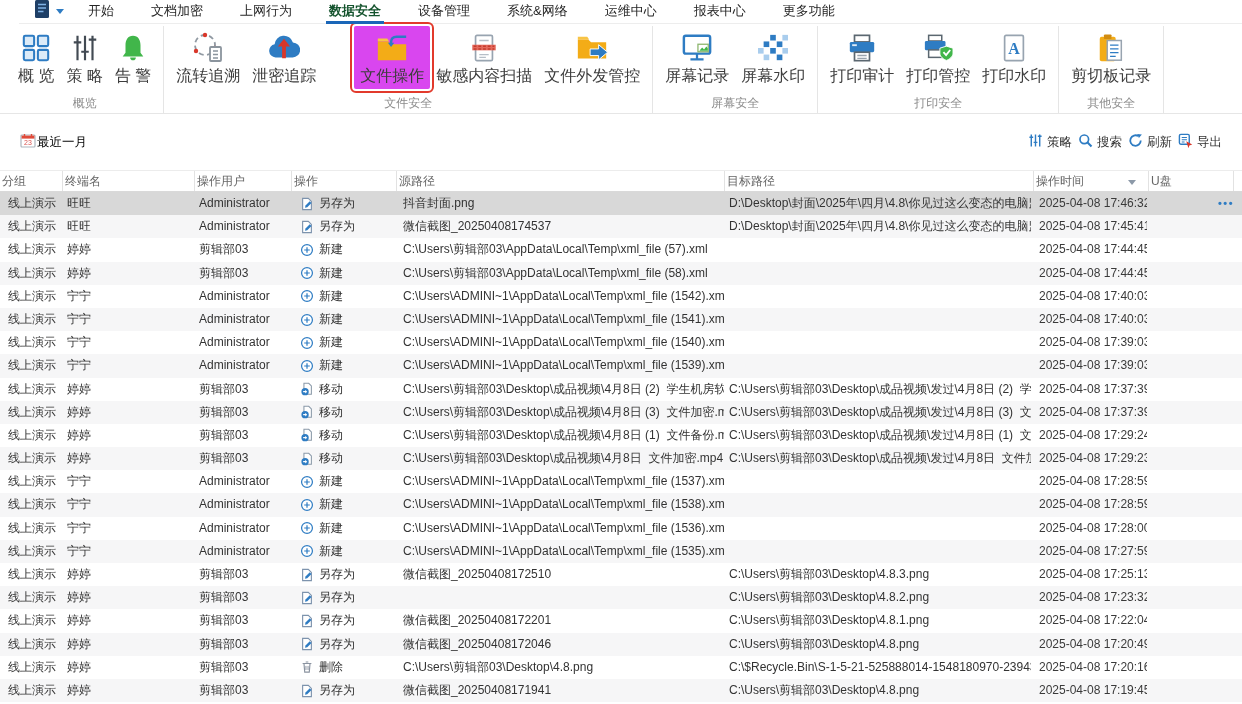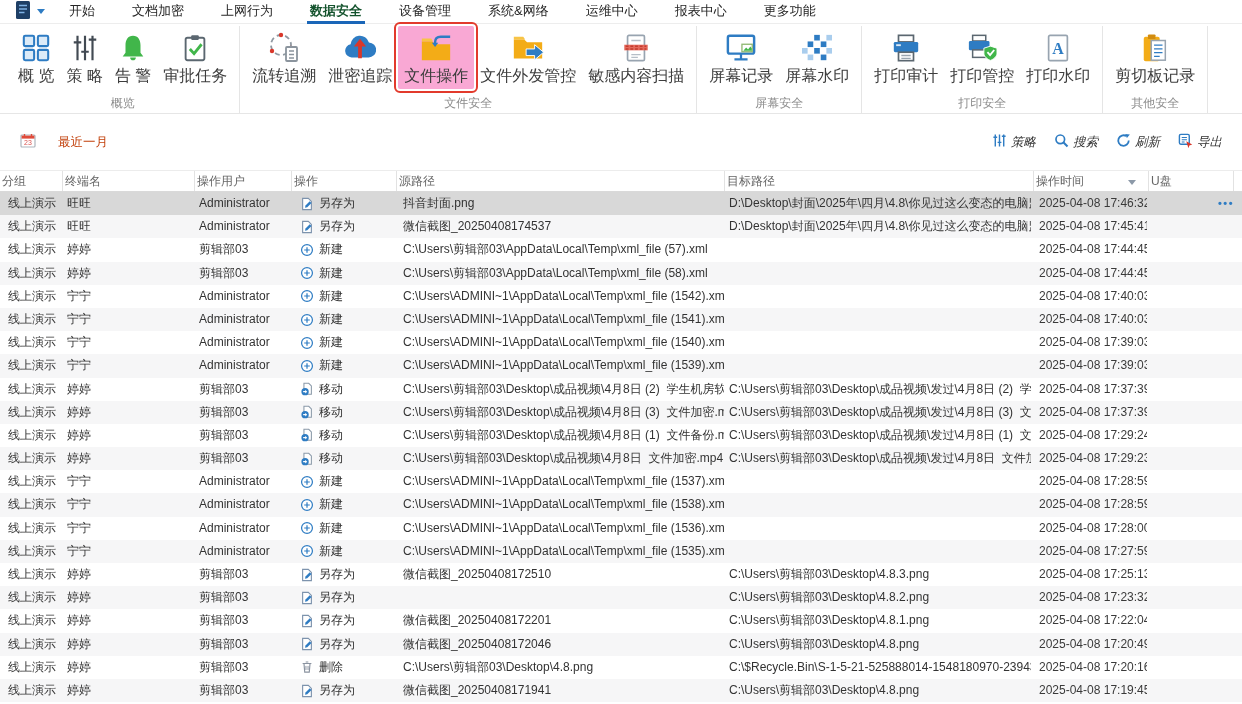--- a/index.html
+++ b/index.html
@@ -1,42 +1,42 @@
 <!DOCTYPE html>
 <html><head>
 <meta charset="utf-8">
 <style>
   * { box-sizing: border-box; margin: 0; padding: 0; }
   html,body { width:1242px; height:704px; overflow:hidden; background:#fff;
     font-family:"Liberation Sans","DejaVu Sans",sans-serif; }
 
   
-  .menubar { height:24px; display:flex; align-items:center; padding-left:16px;
-    border-bottom:1px solid #ededed; background:#fff; }
+  .menubar { height:24px; display:flex; align-items:flex-start; padding-left:16px;
+    border-bottom:1px solid #ededed; background:#fff;margin-left:19px; }
   .appbtn { display:flex; align-items:center; gap:3px; margin-right:24px; cursor:default; }
   .appbtn .caret { width:0; height:0; border-left:4px solid transparent; border-right:4px solid transparent; border-top:5px solid #2e7cc3; }
   .tab { margin-right:37px; font-size:13px; color:#262626; height:24px; line-height:22px; position:relative; white-space:nowrap; }
   .tab.active { font-weight:700; color:#14532d; }
   .tab.active::after { content:""; position:absolute; left:-3px; right:-3px; bottom:0; height:3px; background:#1a66b8; }
 
   
   .ribbon { height:90px; display:flex; align-items:stretch; padding:2px 0 0 6px; border-bottom:1px solid #e6e6e6; background:#fff; }
   .rgroup { display:flex; flex-direction:column; align-items:center; justify-content:space-between;
     padding:0 6px 3px; border-right:1px solid #e5e5e5; }
   .ritems { display:flex; align-items:flex-start; }
   .ritem { display:flex; flex-direction:column; align-items:center; padding:4px 6px 2px; border-radius:2px; }
-  .ritem.on { background:#f9a8d4; outline:2px solid #e23a2c; outline-offset:2px; }
+  .ritem.on { background:#d946ef; outline:2px solid #e23a2c; outline-offset:2px;margin-left:32px; }
   .ric { height:35px; display:flex; align-items:center; justify-content:center; }
   .rlabel { font-size:16px; color:#3d3d3d; white-space:nowrap; margin-top:1px; }
   .glabel { font-size:12px; color:#8b8b8b; line-height:14px; }
 
   
   .filterbar { height:56px; display:flex; align-items:center; justify-content:space-between; padding:0 20px; background:#fff; }
-  .datefilter { display:flex; align-items:center; gap:22px; font-size:12.5px; color:#c2410c; }
-  .tools { display:flex; align-items:center; gap:18px;font-style:italic; }
+  .datefilter { display:flex; align-items:center; gap:1px; font-size:12.5px; color:#000000; }
+  .tools { display:flex; align-items:center; gap:6px; }
   .tool { display:flex; align-items:center; gap:4px; font-size:12.5px; color:#333; cursor:default; }
 
   
   .thead { position:relative; height:22px; border-top:1px solid #ececec; border-bottom:1px solid #d9d9d9;
     color:#666; font-size:12px; background:#fff; }
   .th { position:absolute; top:0; height:100%; line-height:20px; padding-left:2px;
     border-right:1px solid #e2e2e2; white-space:nowrap; overflow:hidden; }
   .th0{left:0;width:63px} .th1{left:63px;width:132px} .th2{left:195px;width:97px}
   .th3{left:292px;width:105px} .th4{left:397px;width:328px} .th5{left:725px;width:309px}
   .th6{left:1034px;width:115px} .th7{left:1149px;width:85px}
@@ -108,30 +108,20 @@
       </div>
       <div class="ritem">
         <span class="ric">
             <svg width="30" height="30" viewBox="0 0 32 32">
               <path fill="#41b64a" d="M16 3c-5.5 0-8 4.5-8 10v8l-3 4h22l-3-4v-8c0-5.5-2.5-10-8-10z"></path>
               <path fill="#41b64a" d="M13 26a3 3 0 0 0 6 0z"></path>
             </svg>
           </span>
         <span class="rlabel">告 警</span>
       </div>
-      <div class="ritem">
-        <span class="ric">
-            <svg width="30" height="30" viewBox="0 0 32 32">
-              <rect x="6" y="5" width="20" height="24" rx="2" fill="#fff" stroke="#5b6770" stroke-width="2"></rect>
-              <rect x="12" y="2.5" width="8" height="5" rx="1" fill="#5b6770"></rect>
-              <path d="M10.5 17l4.5 5 8-10" fill="none" stroke="#41b64a" stroke-width="3"></path>
-            </svg>
-          </span>
-        <span class="rlabel">审批任务</span>
-      </div>
     </div>
     <div class="glabel">概览</div>
   </div>
 
   <div class="rgroup">
     <div class="ritems">
       <div class="ritem">
         <span class="ric">
             <svg width="32" height="32" viewBox="0 0 32 32">
               <circle cx="13" cy="13" r="10" fill="none" stroke="#9099a2" stroke-width="1.8" stroke-dasharray="5 3.5"></circle>
@@ -159,38 +149,38 @@
               <path fill="#f8c445" d="M3 6h10l2 3H3z"></path>
               <path fill="#f3ac17" d="M3 9h11l3 3h16v17H3z"></path>
               <path d="M33 4H23q-6 0-6 6v1" fill="none" stroke="#2e7cc3" stroke-width="2.6"></path>
               <polygon points="13.6,10.5 20.4,10.5 17,15" fill="#2e7cc3"></polygon>
             </svg>
           </span>
         <span class="rlabel">文件操作</span>
       </div>
       <div class="ritem">
         <span class="ric">
-            <svg width="34" height="32" viewBox="0 0 36 32">
-              <path fill="#f8c445" d="M3 4h10l2 3H3z"></path>
-              <path fill="#f3ac17" d="M3 7h11l3 3h16v17H3z"></path>
-              <path fill="#2e7cc3" d="M16 17h9v-4.5l9.5 8-9.5 8V24h-9z" stroke="#fff" stroke-width="1"></path>
-            </svg>
-          </span>
-        <span class="rlabel">文件外发管控</span>
-      </div>
-      <div class="ritem">
-        <span class="ric">
             <svg width="30" height="30" viewBox="0 0 32 32">
               <rect x="7" y="2.5" width="18" height="27" rx="1.5" fill="#fff" stroke="#98a4b0" stroke-width="1.8"></rect>
               <path d="M11 8h10M11 23h10M11 26h7" stroke="#b6bec7" stroke-width="1.4"></path>
               <rect x="3.5" y="12.5" width="25" height="6" fill="#e4695c"></rect>
               <path d="M5 14h22M5 17h22" stroke="#c43c2e" stroke-width="1.6" stroke-dasharray="3 2"></path>
             </svg>
           </span>
         <span class="rlabel">敏感内容扫描</span>
+      </div>
+      <div class="ritem">
+        <span class="ric">
+            <svg width="34" height="32" viewBox="0 0 36 32">
+              <path fill="#f8c445" d="M3 4h10l2 3H3z"></path>
+              <path fill="#f3ac17" d="M3 7h11l3 3h16v17H3z"></path>
+              <path fill="#2e7cc3" d="M16 17h9v-4.5l9.5 8-9.5 8V24h-9z" stroke="#fff" stroke-width="1"></path>
+            </svg>
+          </span>
+        <span class="rlabel">文件外发管控</span>
       </div>
     </div>
     <div class="glabel">文件安全</div>
   </div>
 
   <div class="rgroup">
     <div class="ritems">
       <div class="ritem">
         <span class="ric">
             <svg width="32" height="30" viewBox="0 0 34 32">

